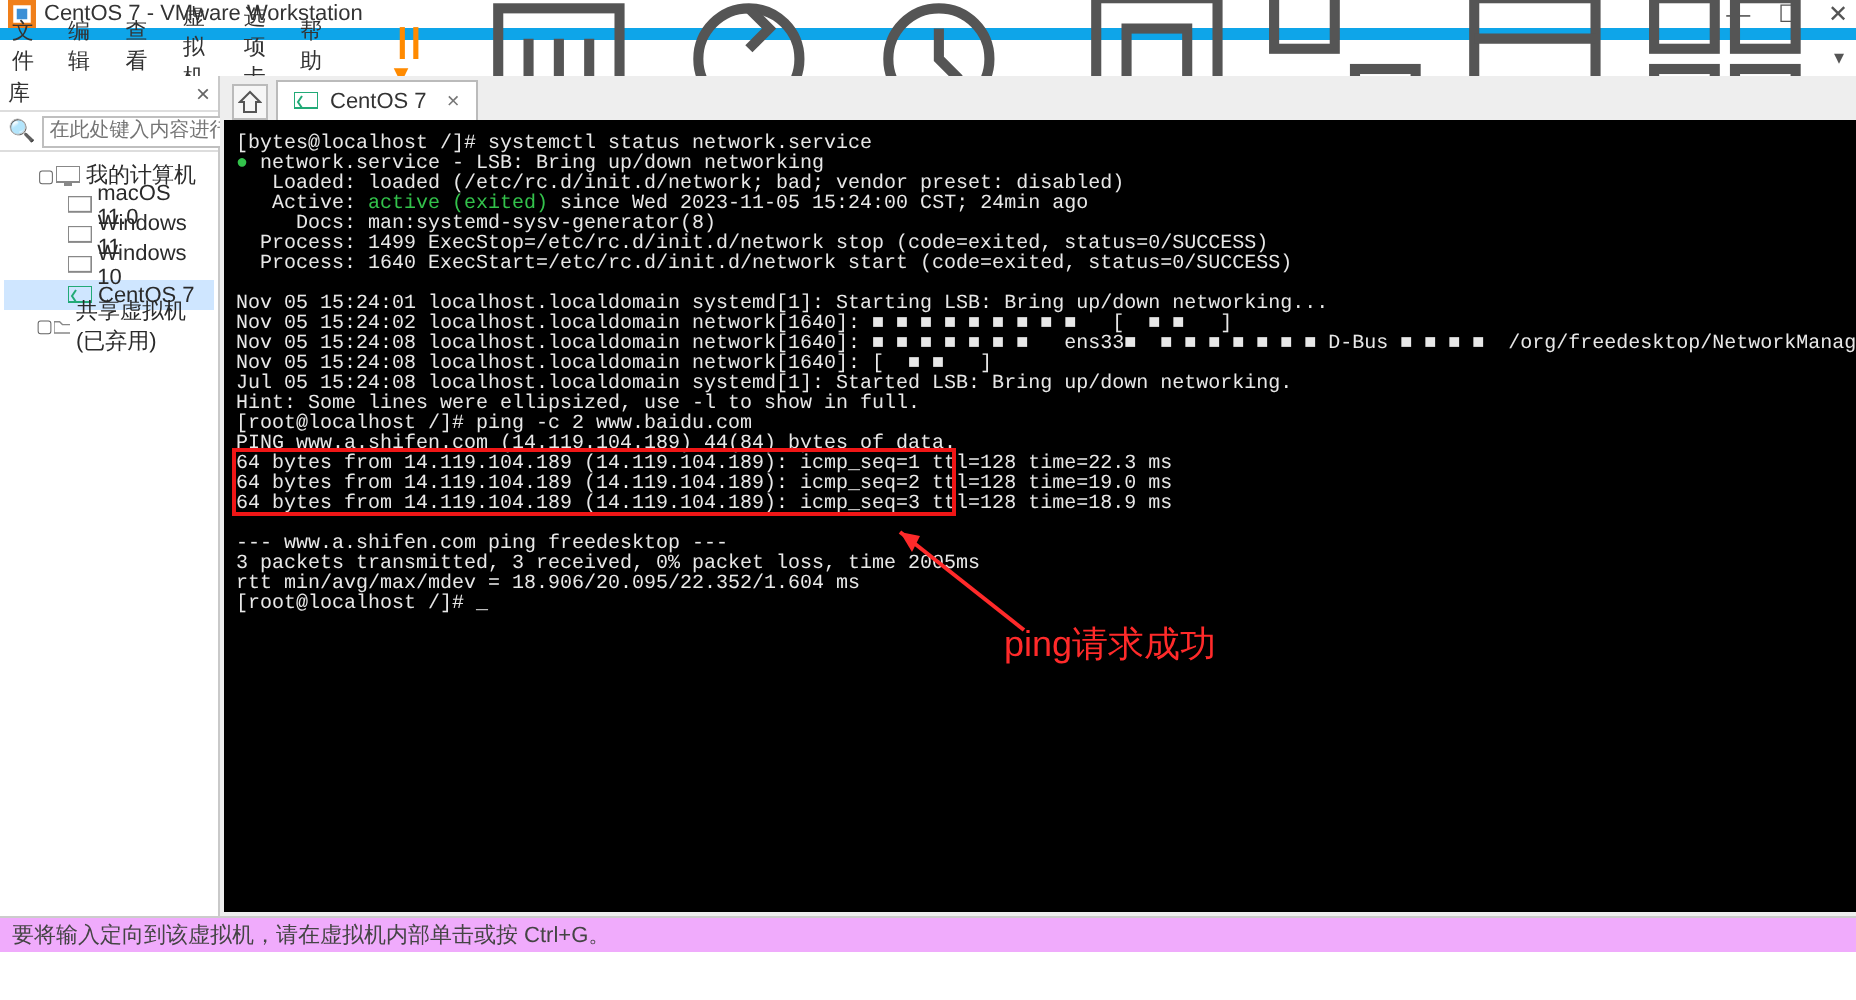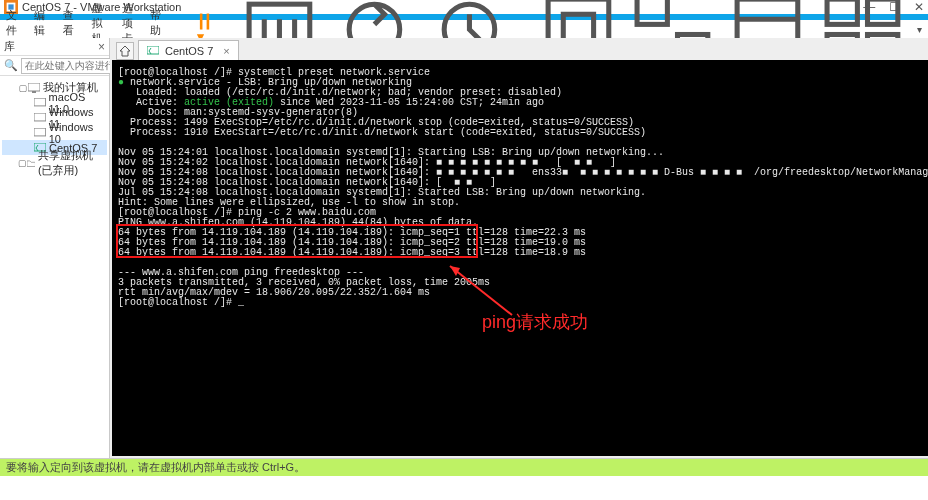--- a/index.html
+++ b/index.html
@@ -34,21 +34,21 @@
   .vmtab{height:20px;border:1px solid #bbb;border-bottom:none;background:#fff;display:flex;align-items:center;padding:0 8px;gap:6px;font-size:11px}
   .vmtab .x{color:#777;margin-left:4px}
   .term{flex:1;background:#000;margin:0 2px 2px 2px;position:relative;overflow:hidden}
   .termtext{font-family:"Courier New",monospace;font-size:10px;line-height:10px;color:#bfbfbf;white-space:pre;padding:8px 0 0 6px}
   .termtext .g{color:#33c24b}
   .termtext .w{color:#e8e8e8}
   .redbox{position:absolute;border:2px solid #f01616}
   .arrow{position:absolute}
   .anno{position:absolute;color:#ff2a2a;font-size:18px;font-family:"Microsoft YaHei",sans-serif}
 
-  .statusbar{height:18px;border-top:1px solid #ccc;display:flex;align-items:center;padding:0 6px;font-size:11px;color:#444;background:#bef264}
+  .statusbar{height:18px;border-top:1px solid #ccc;display:flex;align-items:center;padding:0 6px;font-size:11px;color:#444;background:#f0abfc}
 </style>
 </head>
 <body>
 
 <div class="titlebar">
   <svg class="logo" viewBox="0 0 16 16">
       <rect width="16" height="16" fill="#f07f1a"></rect>
       <rect x="3" y="3" width="10" height="10" fill="#fff"></rect>
       <rect x="5" y="5" width="6" height="6" fill="#3b8fd6"></rect>
     </svg>
@@ -171,50 +171,50 @@
         <svg width="12" height="10" viewBox="0 0 12 10">
             <rect width="12" height="8" fill="none" stroke="#2a7"></rect>
             <path d="M4 2l-2 3 2 3" stroke="#2a7" fill="none"></path>
           </svg>
         <span>CentOS 7</span>
         <span class="x">×</span>
       </div>
     </div>
 
     <div class="term">
-<div class="termtext"><span class="w">[root@localhost /]# systemctl preset network.service</span>
+<div class="termtext"><span class="w">[bytes@localhost /]# systemctl status network.service</span>
 <span class="g">● </span><span class="w">network.service - LSB: Bring up/down networking</span>
 <span class="w">   Loaded: loaded (/etc/rc.d/init.d/network; bad; vendor preset: disabled)</span>
 <span class="w">   Active: </span><span class="g">active (exited)</span><span class="w"> since Wed 2023-11-05 15:24:00 CST; 24min ago</span>
 <span class="w">     Docs: man:systemd-sysv-generator(8)</span>
 <span class="w">  Process: 1499 ExecStop=/etc/rc.d/init.d/network stop (code=exited, status=0/SUCCESS)</span>
-<span class="w">  Process: 1910 ExecStart=/etc/rc.d/init.d/network start (code=exited, status=0/SUCCESS)</span>
+<span class="w">  Process: 1640 ExecStart=/etc/rc.d/init.d/network start (code=exited, status=0/SUCCESS)</span>
 <span></span>
 <span class="w">Nov 05 15:24:01 localhost.localdomain systemd[1]: Starting LSB: Bring up/down networking...</span>
 <span class="w">Nov 05 15:24:02 localhost.localdomain network[1640]: ■ ■ ■ ■ ■ ■ ■ ■ ■   [  ■ ■   ]</span>
 <span class="w">Nov 05 15:24:08 localhost.localdomain network[1640]: ■ ■ ■ ■ ■ ■ ■   ens33■  ■ ■ ■ ■ ■ ■ ■ D-Bus ■ ■ ■ ■  /org/freedesktop/NetworkManager/ActiveConnection/2■</span>
 <span class="w">Nov 05 15:24:08 localhost.localdomain network[1640]: [  ■ ■   ]</span>
 <span class="w">Jul 05 15:24:08 localhost.localdomain systemd[1]: Started LSB: Bring up/down networking.</span>
-<span class="w">Hint: Some lines were ellipsized, use -l to show in stop.</span>
+<span class="w">Hint: Some lines were ellipsized, use -l to show in full.</span>
 <span class="w">[root@localhost /]# ping -c 2 www.baidu.com</span>
 <span class="w">PING www.a.shifen.com (14.119.104.189) 44(84) bytes of data.</span>
 <span class="w">64 bytes from 14.119.104.189 (14.119.104.189): icmp_seq=1 ttl=128 time=22.3 ms</span>
 <span class="w">64 bytes from 14.119.104.189 (14.119.104.189): icmp_seq=2 ttl=128 time=19.0 ms</span>
 <span class="w">64 bytes from 14.119.104.189 (14.119.104.189): icmp_seq=3 ttl=128 time=18.9 ms</span>
 <span></span>
 <span class="w">--- www.a.shifen.com ping freedesktop ---</span>
 <span class="w">3 packets transmitted, 3 received, 0% packet loss, time 2005ms</span>
 <span class="w">rtt min/avg/max/mdev = 18.906/20.095/22.352/1.604 ms</span>
 <span class="w">[root@localhost /]# _</span></div>
 
       <div class="redbox" style="left:4px;top:164px;width:362px;height:34px"></div>
       <svg class="arrow" style="left:330px;top:200px" width="80" height="60" viewBox="0 0 80 60">
           <line x1="70" y1="55" x2="8" y2="6" stroke="#ff2a2a" stroke-width="2"></line>
           <path d="M8 6 L18 8 L14 16 Z" fill="#ff2a2a"></path>
         </svg>
-      <div class="anno" style="left:370px;top:250px">ping请求成功</div>
+      <div class="anno" style="left:390px;top:250px">ping请求成功</div>
     </div>
   </div>
 </div>
 
 <div class="statusbar">
   <span>要将输入定向到该虚拟机，请在虚拟机内部单击或按 Ctrl+G。</span>
 </div>
 
 </body></html>

